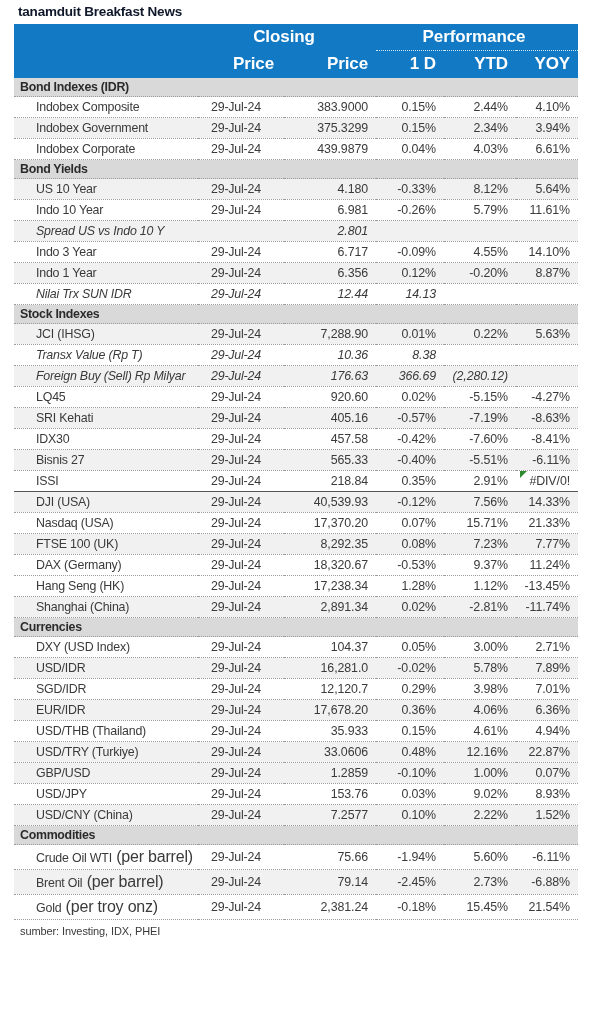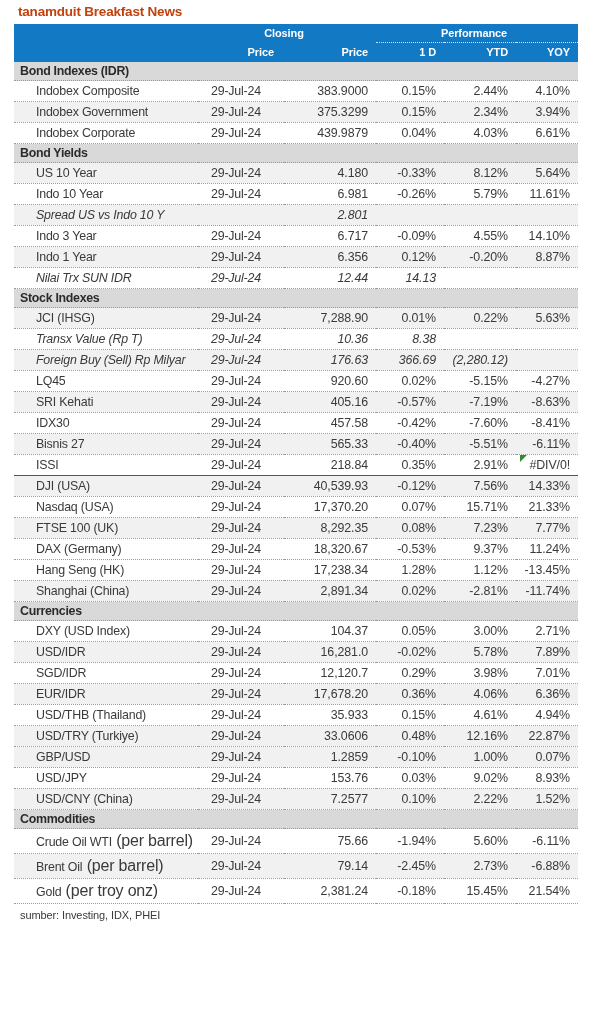--- a/index.html
+++ b/index.html
@@ -17,21 +17,21 @@
   .page {
     position: relative;
     width: 600px;
     height: 1024px;
     box-sizing: border-box;
     padding: 0 22px 0 14px;
   }
   .page-title {
     font-size: 13.5px;
     font-weight: bold;
-    color: #c2410c;
+    color: #0f172a;
     letter-spacing: -0.2px;
     padding: 4px 0 5px 4px;
   }
 
   table.market {
     width: 100%;
     border-collapse: collapse;
     table-layout: fixed;
     font-size: 12.4px;
   }
@@ -42,21 +42,21 @@
   col.c-price { width: 92px; }
   col.c-1d    { width: 68px; }
   col.c-ytd   { width: 72px; }
   col.c-yoy   { width: 62px; }
 
   
   thead th {
     background: #1279c4;
     color: #ffffff;
     font-weight: bold;
-    font-size: 11px;
+    font-size: 17px;
     padding: 3px 6px 3px 0;
     text-align: center;
     border: 0;
     letter-spacing: -0.1px;
   }
   thead th.blank { background: #1279c4; }
   thead th.grp-perf {
     border-bottom: 1px dotted #cfe4f5;
   }
   thead tr.row2 th {

